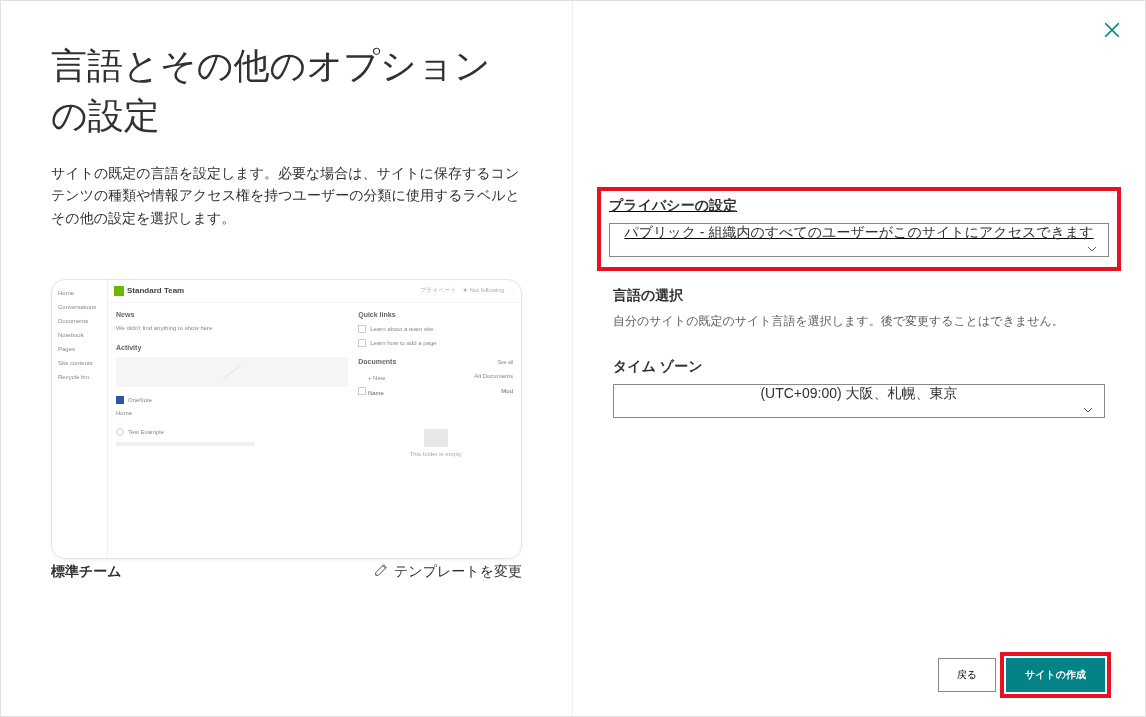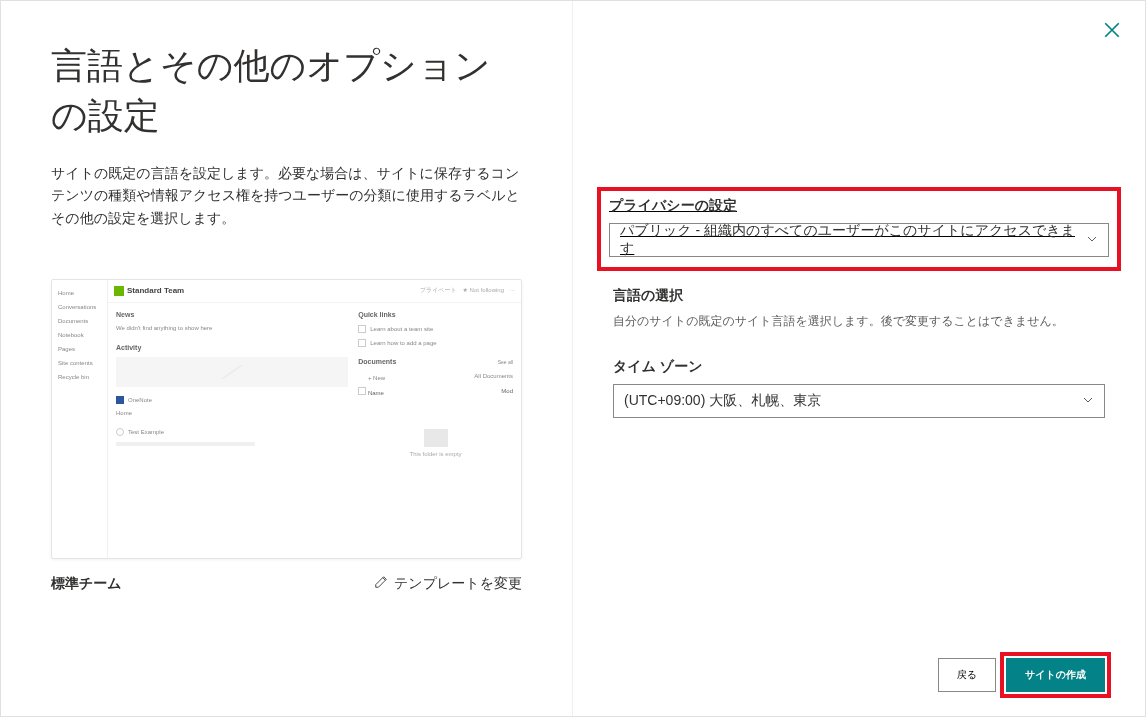--- a/index.html
+++ b/index.html
@@ -43,21 +43,21 @@
       margin-bottom: 20px;
     }
     .page-description {
       font-size: 14px;
       color: #323130;
       line-height: 1.6;
       margin-bottom: 50px;
     }
     .template-preview {
       border: 1px solid #e5e5e5;
-      border-radius: 2px;
+      border-radius: 14px;
       box-shadow: 0 1px 3px rgba(0,0,0,0.06);
       height: 280px;
       display: flex;
       font-size: 7px;
       color: #888;
       overflow: hidden;
     }
     .tp-sidebar {
       width: 56px;
       border-right: 1px solid #f0f0f0;
@@ -83,21 +83,21 @@
     .tp-activity-box { background: #f5f5f5; height: 30px; margin: 6px 0; display:flex; align-items:center; justify-content:center; }
     .tp-activity-box svg { opacity: 0.2; }
     .tp-item-row { display: flex; align-items: center; gap: 4px; padding: 3px 0; font-size: 6px; }
     .tp-icon-sq { width: 8px; height: 8px; border: 1px solid #ccc; display:inline-block; }
     .tp-folder-empty { text-align: center; padding-top: 30px; font-size: 6px; color: #aaa; }
     .tp-folder-icon { width: 24px; height: 18px; background: #e8e8e8; margin: 0 auto 4px; }
     .template-footer {
       display: flex;
       justify-content: space-between;
       align-items: center;
-      margin-top: 16px;
+      margin-top: 4px;
     }
     .template-name {
       font-size: 14px;
       font-weight: 600;
       color: #323130;
     }
     .change-template {
       display: flex;
       align-items: center;
       gap: 6px;
@@ -120,20 +120,21 @@
       height: 34px;
       border: 1px solid #8a8886;
       background: #fff;
       display: flex;
       align-items: center;
       padding: 0 10px;
       font-size: 14px;
       color: #323130;
       cursor: pointer;
       position: relative;
+      flex-direction: column;
     }
     .select-chevron {
       margin-left: auto;
       color: #605e5c;
     }
     .highlight-red {
       outline: 4px solid #e81123;
       outline-offset: 2px;
       padding: 4px 6px 8px;
       margin: -8px -10px 22px;

